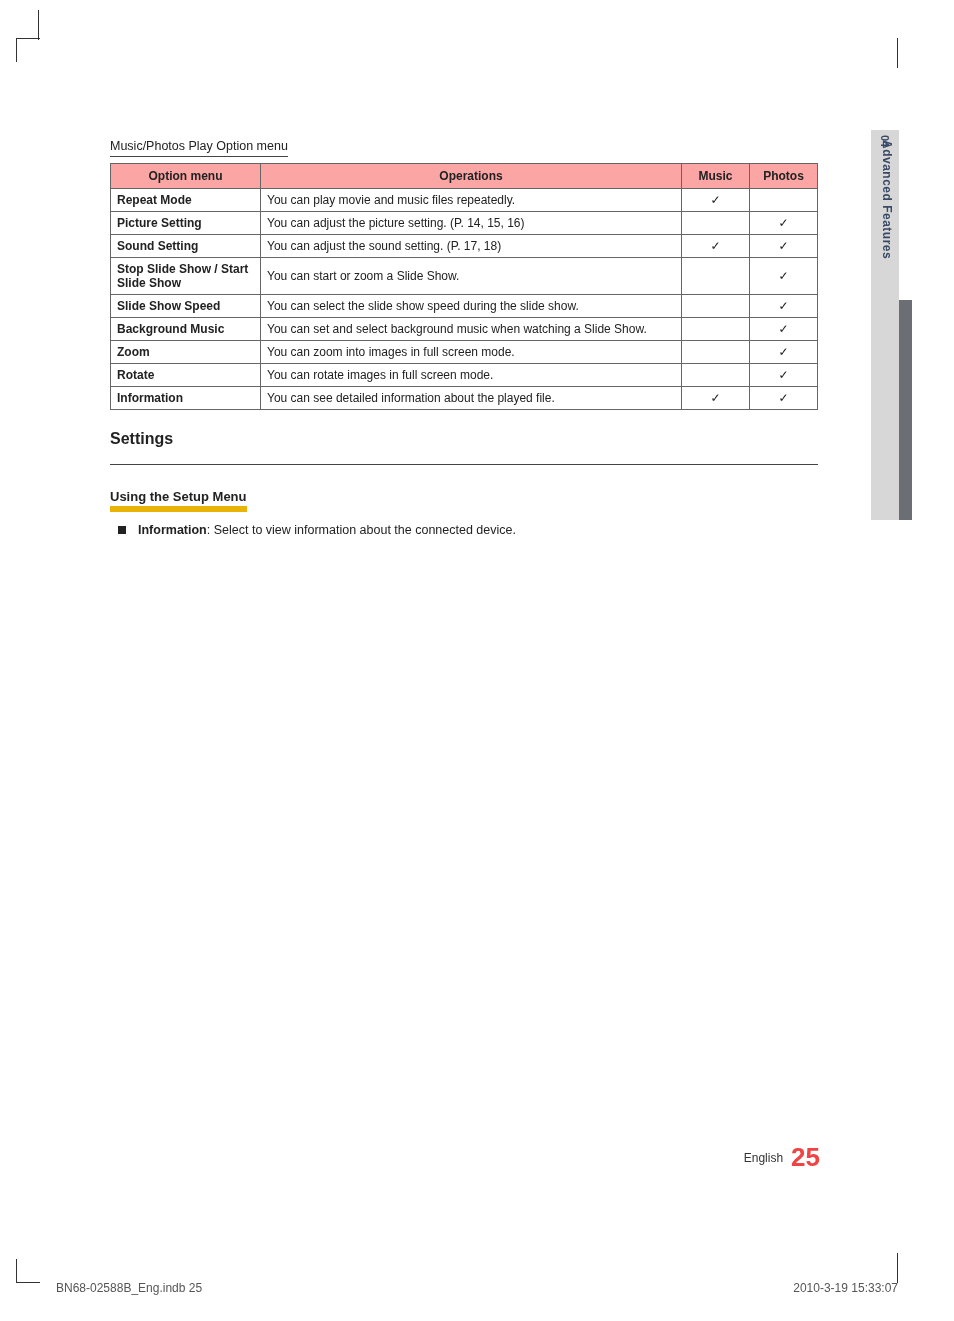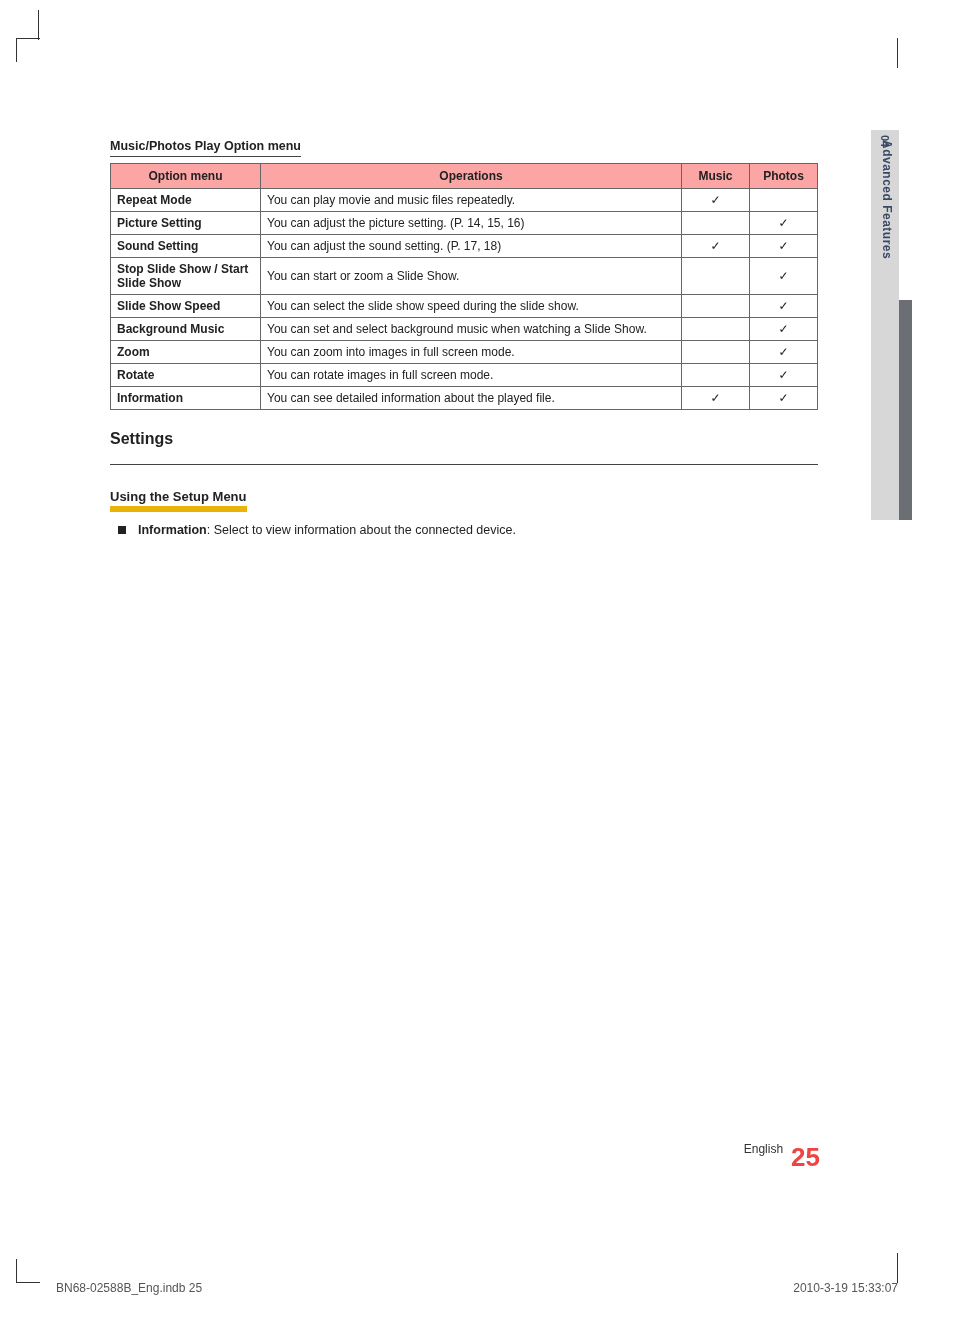--- a/index.html
+++ b/index.html
@@ -57,21 +57,21 @@
 
   .content {
     position: absolute;
     top: 136px;
     left: 110px;
     width: 708px;
   }
 
   .section-label {
     font-size: 12.5px;
-    font-weight: bold;
+    font-weight: normal;
     border-bottom: 1px solid #444;
     padding-bottom: 3px;
     margin-bottom: 6px;
     display: inline-block;
   }
 
   table.option {
     width: 100%;
     border-collapse: collapse;
     font-size: 12px;
@@ -122,21 +122,21 @@
     width: 8px; height: 8px; background: #222; margin-top: 4px; flex-shrink: 0;
   }
   .bullet-text { line-height: 1.4; }
   .bullet-text b { font-weight: bold; }
 
   .page-num-wrap {
     position: absolute;
     right: 134px;
     bottom: 148px;
     display: flex;
-    align-items: flex-start;
+    align-items: center;
     gap: 8px;
   }
   .page-lang { font-size: 12px; color: #333; }
   .page-num { font-size: 26px; font-weight: bold; color: #ef4444; }
 
   .footer {
     position: absolute;
     bottom: 26px;
     left: 56px;
     right: 56px;

